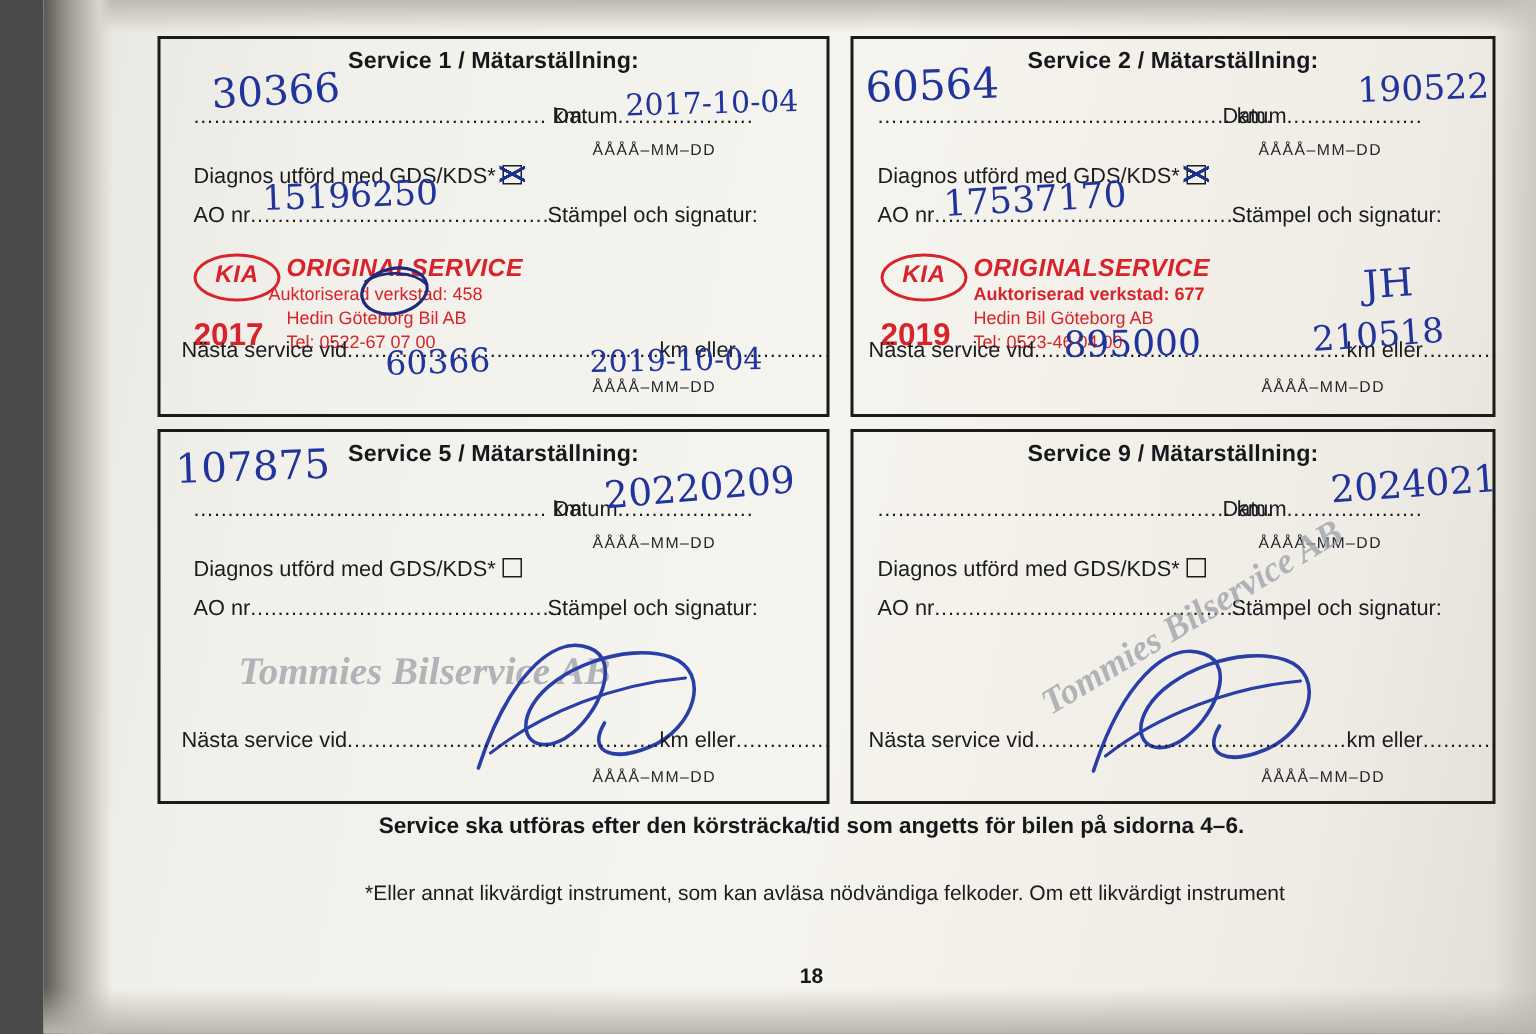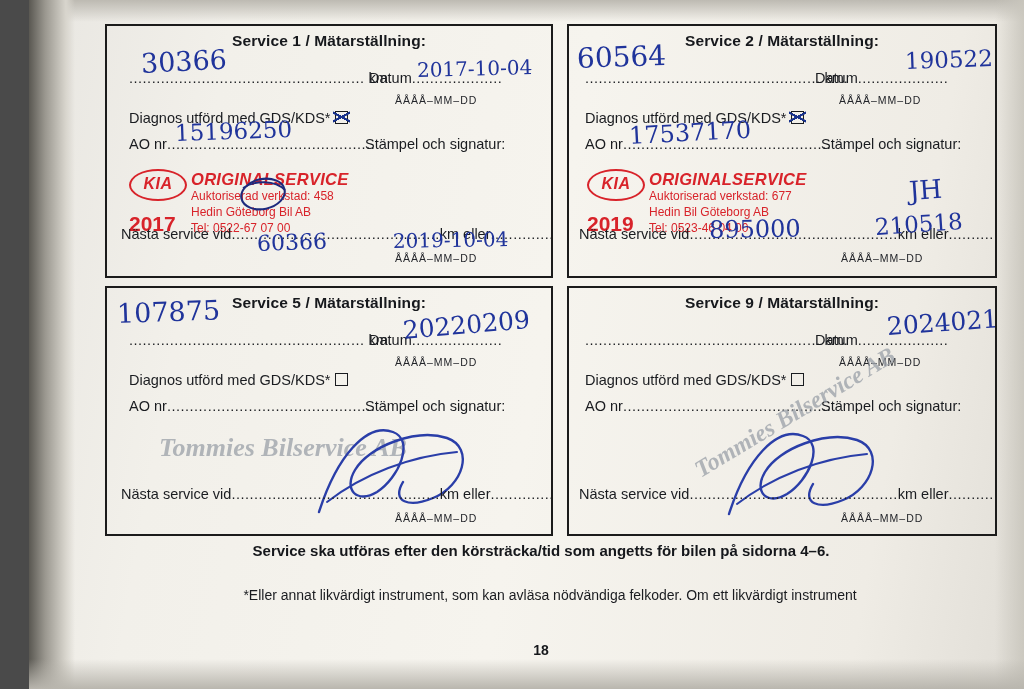--- a/index.html
+++ b/index.html
@@ -219,21 +219,21 @@
           <span class="chk checked"></span>
         </div>
 
         <div class="line" style="left:22px; top:110px;">
           <span>AO  nr</span><span class="dots">..............................................</span>
         </div>
         <div class="line" style="left:258px; top:110px;">Stämpel  och  signatur:</div>
 
         <div class="kia-badge" style="left:22px; top:143px;">KIA</div>
         <div class="kia-word" style="left:84px; top:144px;">ORIGINALSERVICE</div>
-        <div class="kia-sub" style="left:84px; top:163px;">Auktoriserad verkstad: 458</div>
+        <div class="kia-sub" style="left:72px; top:163px;">Auktoriserad verkstad: 458</div>
         <div class="kia-sub" style="left:84px; top:179px;">Hedin Göteborg Bil AB</div>
         <div class="kia-sub" style="left:84px; top:195px;">Tel: 0522-67 07 00</div>
         <div class="kia-year" style="left:22px; top:186px;">2017</div>
 
         <div class="line" style="left:14px; top:200px;">
           <span>Nästa service vid</span><span class="dots">..............................................</span><span>km eller</span><span class="dots">....................................................</span>
         </div>
         <div class="small-note" style="left:288px; top:226px;">ÅÅÅÅ–MM–DD</div>
 
         <div class="hw" style="left:34px; top:22px; font-size:27px; transform:rotate(-3deg);">30366</div>
@@ -267,21 +267,21 @@
           <span class="chk checked"></span>
         </div>
 
         <div class="line" style="left:16px; top:110px;">
           <span>AO  nr</span><span class="dots">..............................................</span>
         </div>
         <div class="line" style="left:252px; top:110px;">Stämpel  och  signatur:</div>
 
         <div class="kia-badge" style="left:18px; top:143px;">KIA</div>
         <div class="kia-word" style="left:80px; top:144px;">ORIGINALSERVICE</div>
-        <div class="kia-sub" style="left:80px; top:163px;">Auktoriserad verkstad: 677</div>
+        <div class="kia-sub" style="left:80px; top:163px;font-weight:bold;">Auktoriserad verkstad: 677</div>
         <div class="kia-sub" style="left:80px; top:179px;text-align:center;">Hedin Bil Göteborg AB</div>
         <div class="kia-sub" style="left:80px; top:195px;">Tel: 0523-46 04 00</div>
         <div class="kia-year" style="left:18px; top:186px;">2019</div>
 
         <div class="line" style="left:10px; top:200px;">
           <span>Nästa service vid</span><span class="dots">..............................................</span><span>km eller</span><span class="dots">....................................................</span>
         </div>
         <div class="small-note" style="left:272px; top:226px;">ÅÅÅÅ–MM–DD</div>
 
         <div class="hw" style="left:8px; top:16px; font-size:28px; transform:rotate(-2deg);">60564</div>

